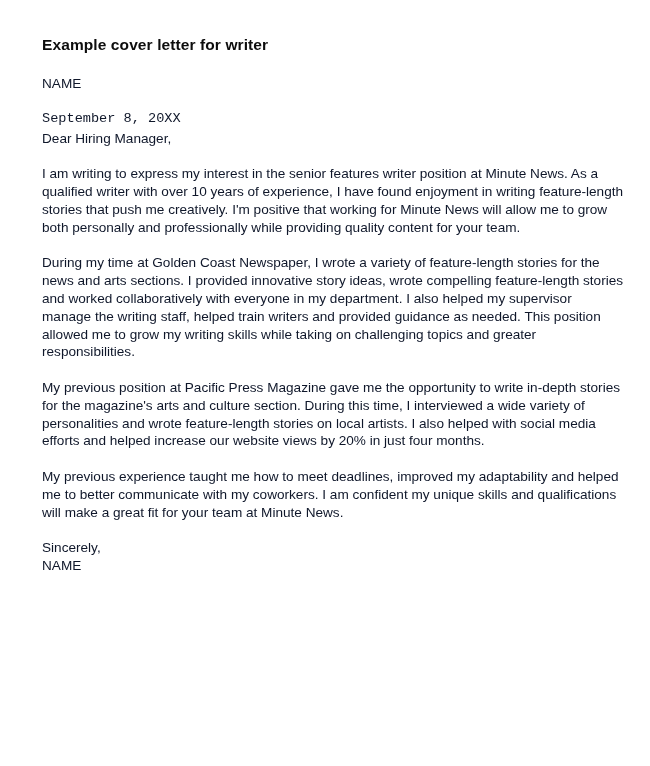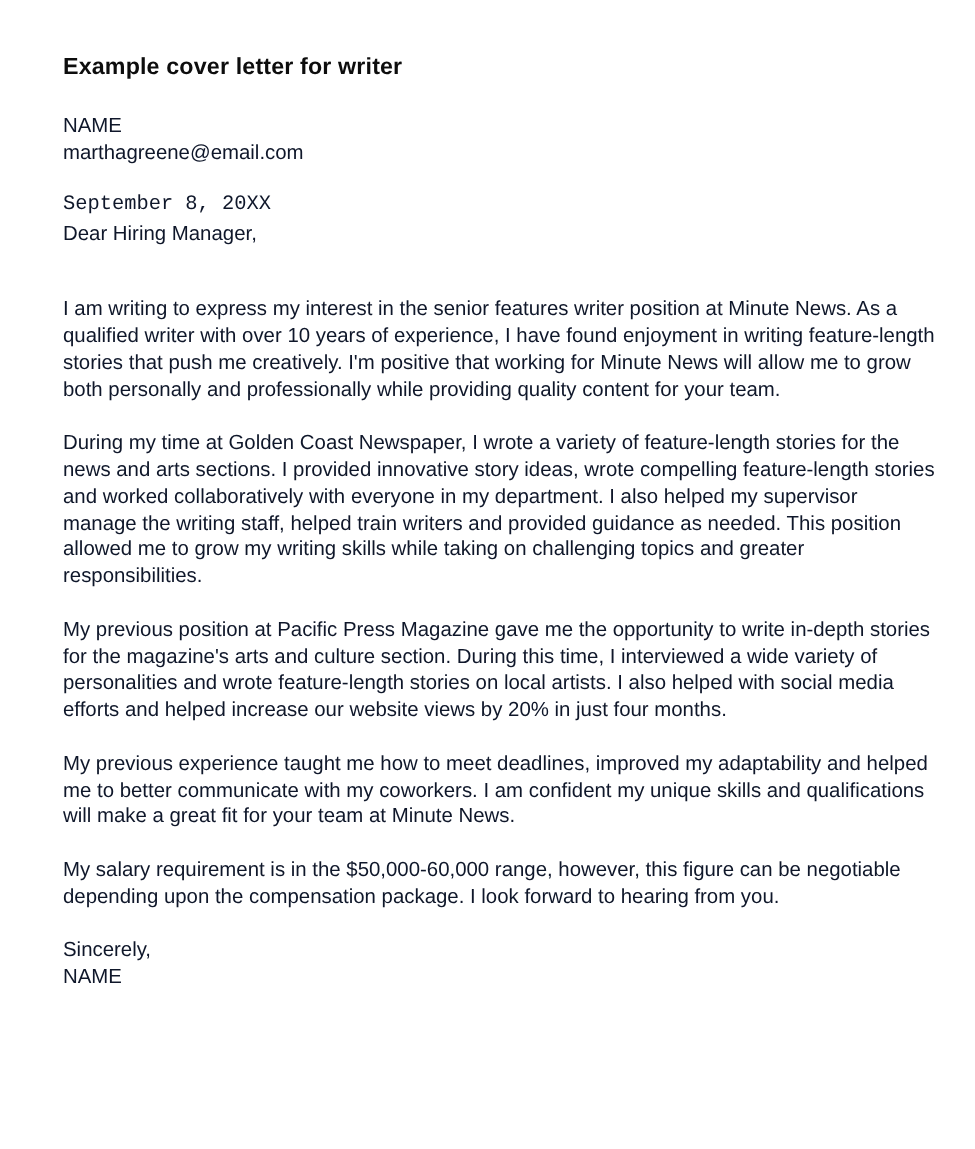--- a/index.html
+++ b/index.html
@@ -24,48 +24,46 @@
     margin-bottom: 21px;
     color: #0d0d0d;
   }
   .line, .para {
     font-size: 13.6px;
     line-height: 17.8px;
     color: #0f172a;
   }
   .contact-block { margin-bottom: 17px; }
   .date-block { margin-bottom: 2px; font-family: Liberation Mono, monospace; }
-  .salutation-block { margin-bottom: 32px; }
+  .salutation-block { margin-bottom: 18px; }
   .para { margin-bottom: 17.8px; max-width: 592px; }
   .closing-block { margin-top: 16px; }
 </style>
 </head>
 <body>
 
 <div class="page">
 
   <div class="doc-title">Example cover letter for writer</div>
 
   <div class="contact-block">
     <div class="line">NAME</div>
-    <div class="line">marthagreene@email.com</div>
   </div>
 
   <div class="date-block">
     <div class="line">September 8, 20XX</div>
   </div>
 
   <div class="salutation-block">
     <div class="line">Dear Hiring Manager,</div>
   </div>
 
   <div class="para">I am writing to express my interest in the senior features writer position at Minute News. As a qualified writer with over 10 years of experience, I have found enjoyment in writing feature-length stories that push me creatively. I'm positive that working for Minute News will allow me to grow both personally and professionally while providing quality content for your team.</div>
   <div class="para">During my time at Golden Coast Newspaper, I wrote a variety of feature-length stories for the news and arts sections. I provided innovative story ideas, wrote compelling feature-length stories and worked collaboratively with everyone in my department. I also helped my supervisor manage the writing staff, helped train writers and provided guidance as needed. This position allowed me to grow my writing skills while taking on challenging topics and greater responsibilities.</div>
   <div class="para">My previous position at Pacific Press Magazine gave me the opportunity to write in-depth stories for the magazine's arts and culture section. During this time, I interviewed a wide variety of personalities and wrote feature-length stories on local artists. I also helped with social media efforts and helped increase our website views by 20% in just four months.</div>
   <div class="para">My previous experience taught me how to meet deadlines, improved my adaptability and helped me to better communicate with my coworkers. I am confident my unique skills and qualifications will make a great fit for your team at Minute News.</div>
-  <div class="para">My salary requirement is in the $50,000-60,000 range, however, this figure can be negotiable depending upon the compensation package. I look forward to hearing from you.</div>
 
   <div class="closing-block">
     <div class="line">Sincerely,</div>
     <div class="line">NAME</div>
   </div>
 
 </div>
 
 </body></html>

